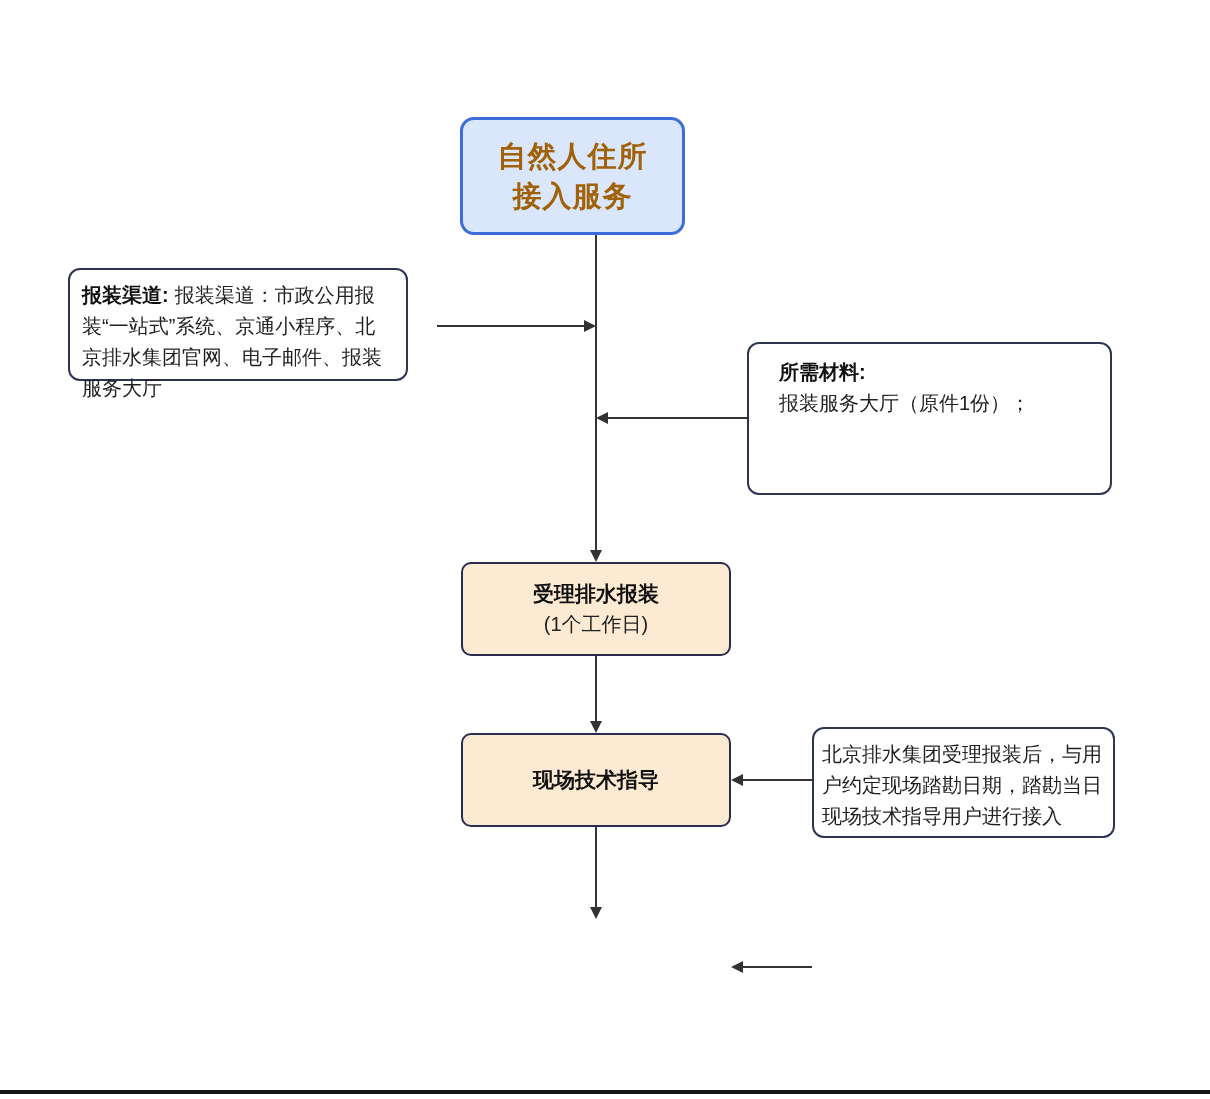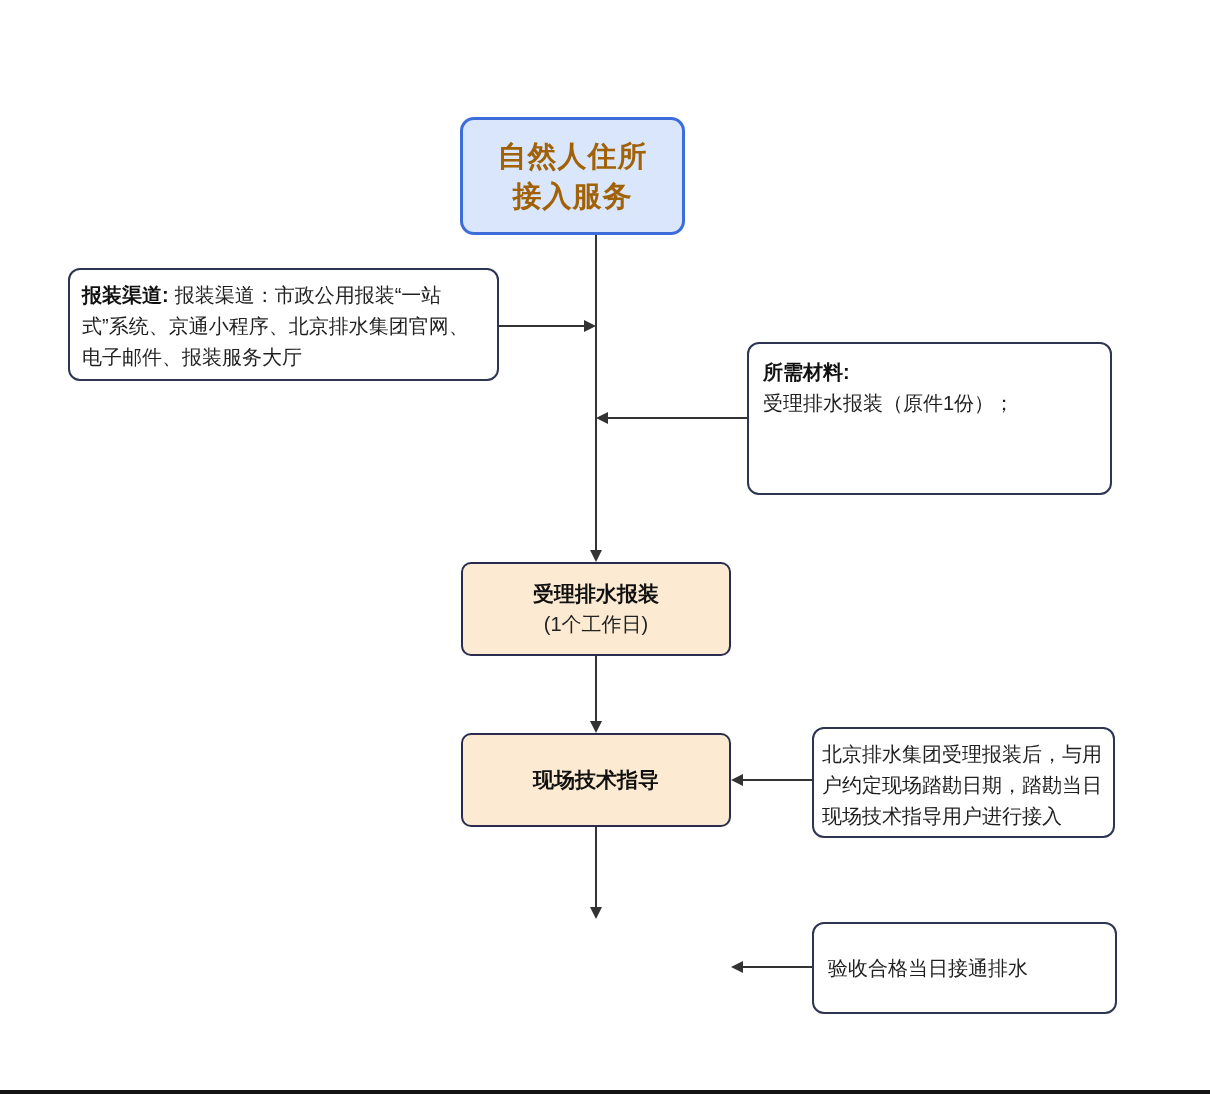--- a/index.html
+++ b/index.html
@@ -69,22 +69,22 @@
     font-size:20px;
     line-height:31px;
     color:#1f1f1f;
     text-align:left;
   }
   .note .note-label{
     font-weight:700;
     color:#111;
     margin-right:6px;
   }
-  .note-channels{left:68px;top:268px;width:431px;height:113px;padding:10px 12px;}
-  .note-materials{left:747px;top:342px;width:365px;height:153px;padding:13px 14px;}
+  .note-channels{left:68px;top:268px;width:340px;height:113px;padding:10px 12px;}
+  .note-materials{left:747px;top:342px;width:365px;height:153px;padding:13px 30px;}
   .note-guidance{left:812px;top:727px;width:303px;height:111px;padding:10px 8px;}
   .note-acceptance{
     left:812px;top:922px;width:305px;height:92px;padding:10px 14px;
     display:flex;align-items:center;
   }
   .step-accept{top:562px;}
   .step-guidance{top:733px;}
   .step-acceptance{top:919px;}
   .bottom-bar{
     position:absolute;
@@ -123,36 +123,33 @@
     <div>自然人住所</div>
     <div>接入服务</div>
   </div>
 
   <div class="note note-channels">
     <span class="note-label">报装渠道:</span><span>报装渠道：市政公用报装“一站式”系统、京通小程序、北京排水集团官网、电子邮件、报装服务大厅</span>
   </div>
 
   <div class="note note-materials">
     <div class="note-label">所需材料:</div>
-    <div>受理排水报装（原件1份）；</div>
+    <div>报装服务大厅（原件1份）；</div>
   </div>
 
   <div class="node step-node step-accept">
     <div class="step-title">受理排水报装</div>
     <div class="step-subtitle">(1个工作日)</div>
   </div>
 
   <div class="node step-node step-guidance">
     <div class="step-title">现场技术指导</div>
   </div>
 
   <div class="note note-guidance">
     <span>北京排水集团受理报装后，与用户约定现场踏勘日期，踏勘当日现场技术指导用户进行接入</span>
   </div>
 
 
-  <div class="note note-acceptance">
-    <span>验收合格当日接通排水</span>
-  </div>
 
   <div class="bottom-bar"></div>
 
 </div>
 
 </body></html>

